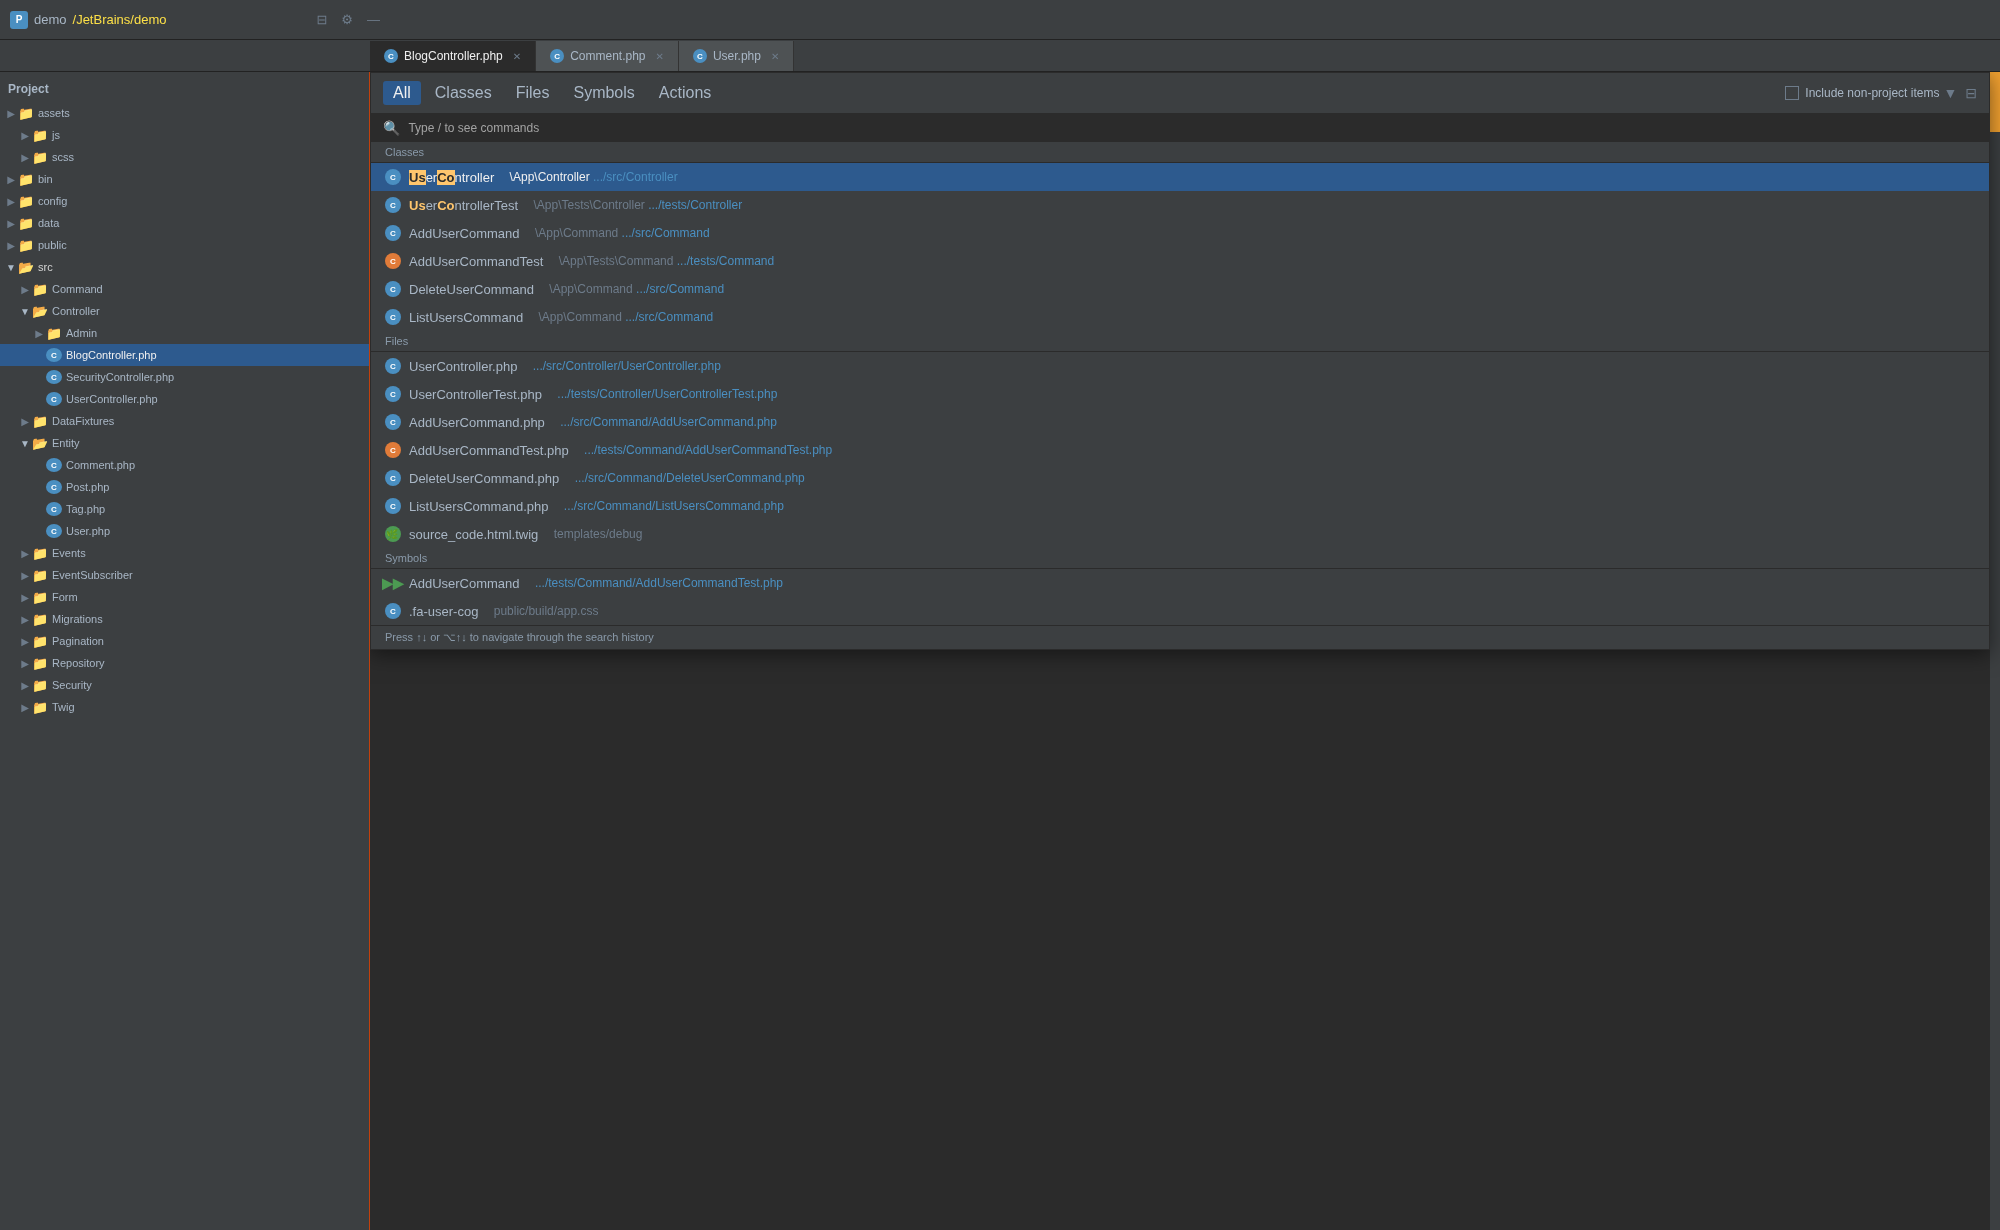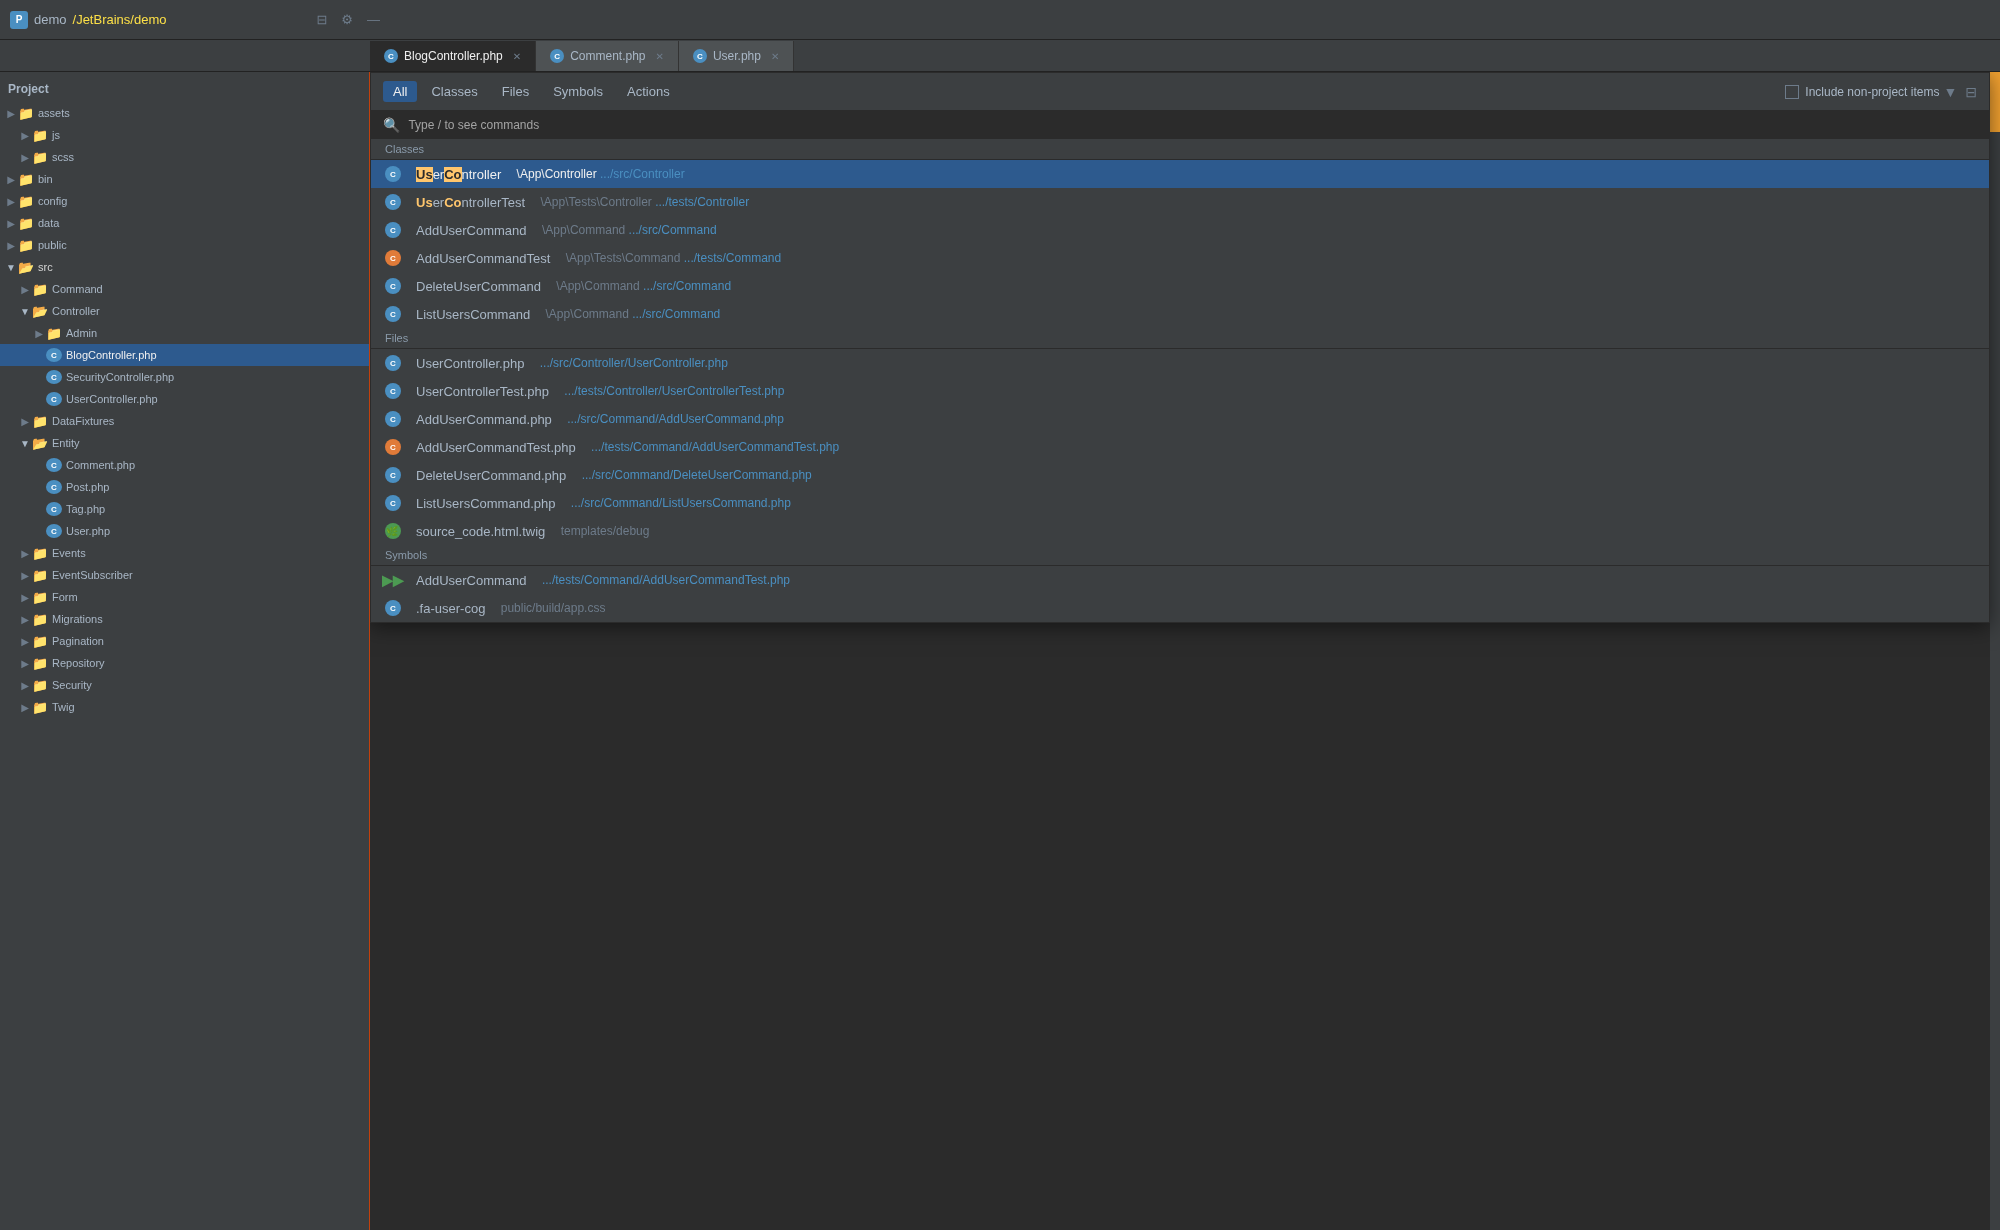--- a/index.html
+++ b/index.html
@@ -245,21 +245,21 @@
       align-items: center;
       padding: 8px 12px;
       gap: 4px;
       border-bottom: 1px solid #2b2b2b;
       background: #3c3f41;
     }
     .filter-tab {
       padding: 3px 10px;
       border-radius: 3px;
       cursor: pointer;
-      font-size: 13px;
+      font-size: 16px;
       color: #a9b7c6;
     }
     .filter-tab.active {
       background: #2d5a8e;
       color: #f0f0f0;
     }
     .filter-tab-separator { flex: 1; }
     .filter-checkbox-area {
       display: flex;
       align-items: center;
@@ -348,21 +348,20 @@
     .result-icon.arrow-icon {
       background: transparent;
       color: #4c9a52;
       font-size: 14px;
     }
 
     .result-name {
       font-size: 13px;
       color: #a9b7c6;
       white-space: nowrap;
-      margin-left: 7px;
     }
 
     .result-path {
       font-size: 12px;
       color: #6d7b8a;
       margin-left: 4px;
       white-space: nowrap;
     }
     .result-path .path-part {
       color: #4a8fc1;
@@ -703,17 +702,20 @@
           <span class="result-name">AddUserCommand</span>
           <span class="result-path">&nbsp;<span class="path-part">.../tests/Command/AddUserCommandTest.php</span></span>
         </div>
 
         <div class="result-item">
           <div class="result-icon">C</div>
           <span class="result-name">.fa-user-cog</span>
           <span class="result-path">&nbsp;public/build/app.css</span>
         </div>
 
+        <div class="search-footer">
+          <span>Press ↑↓ or ⌥↑↓ to navigate through the search history</span>
+        </div>
 
       </div>
     </div>
   </div>
 </div>
 
 </body></html>

